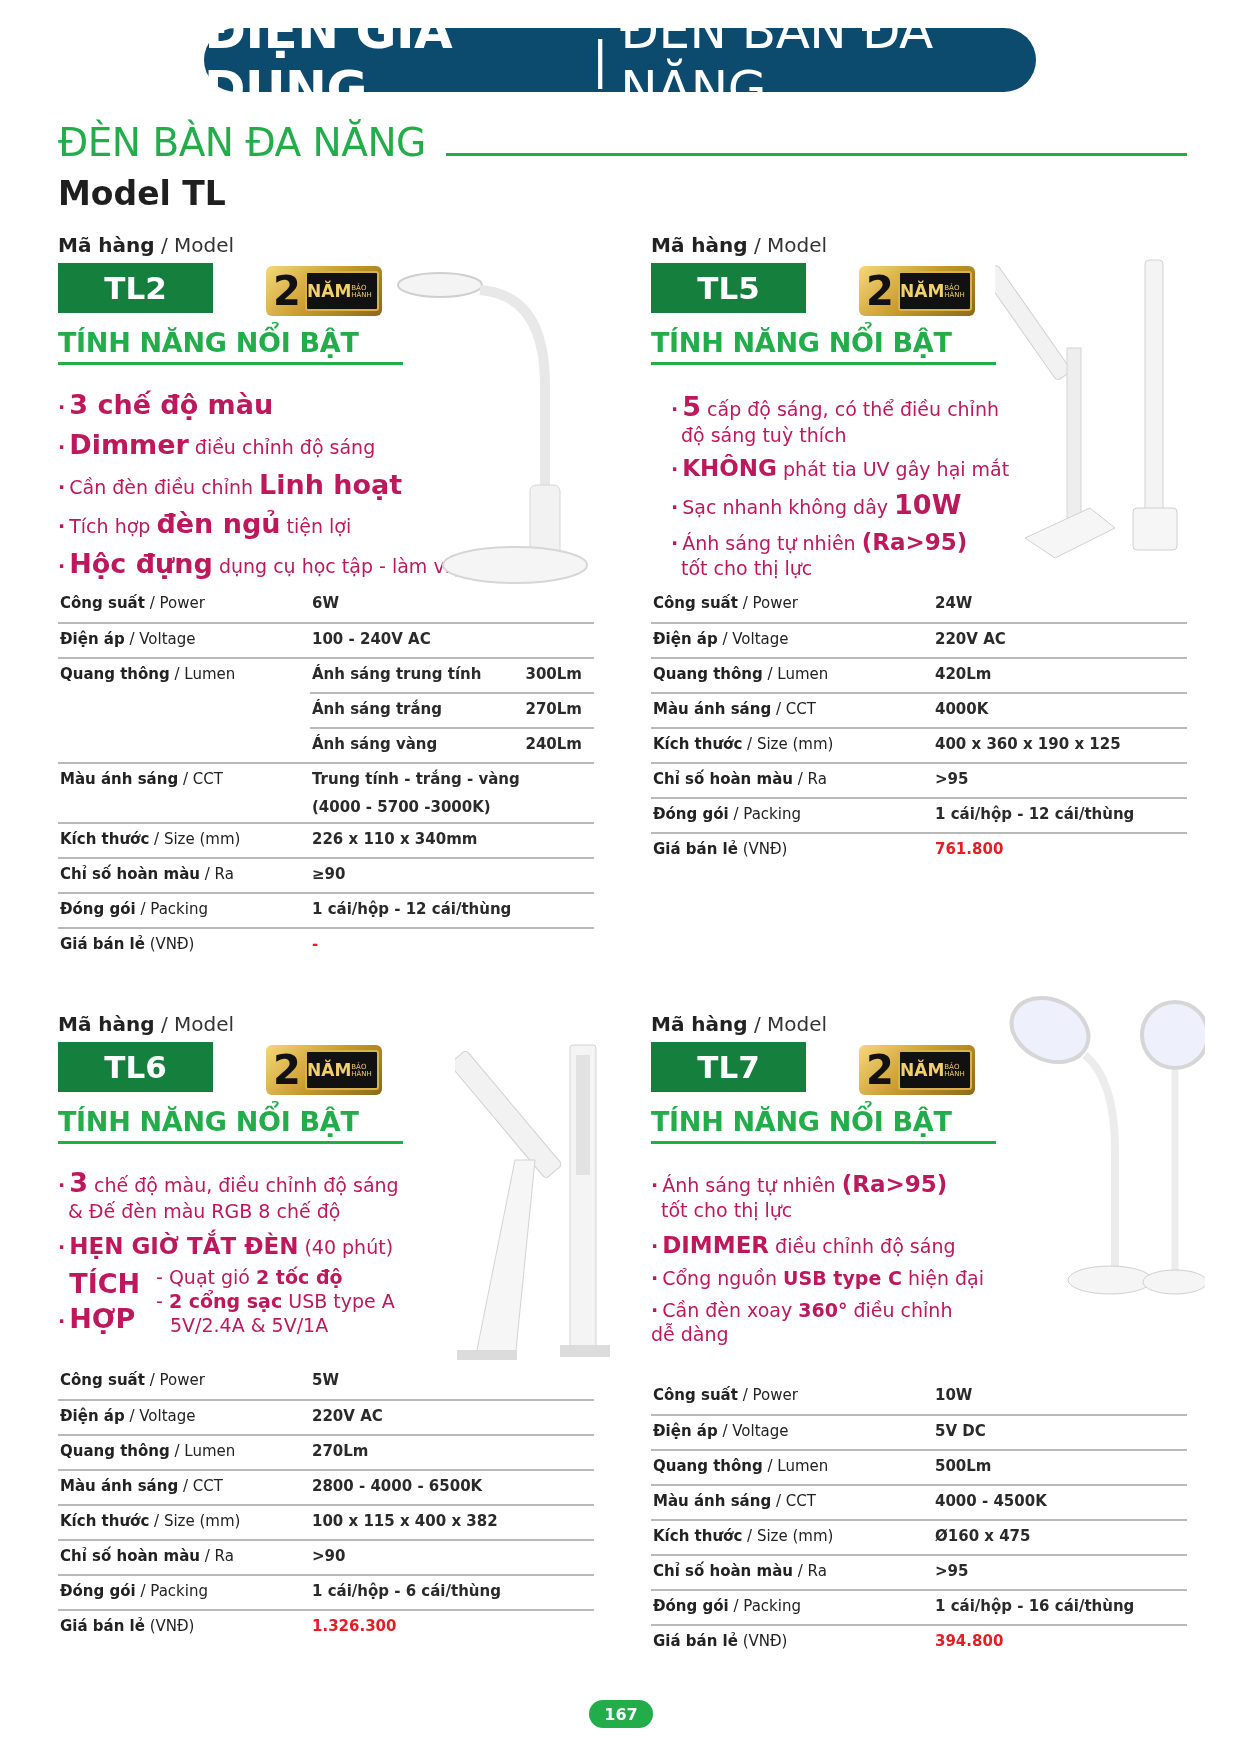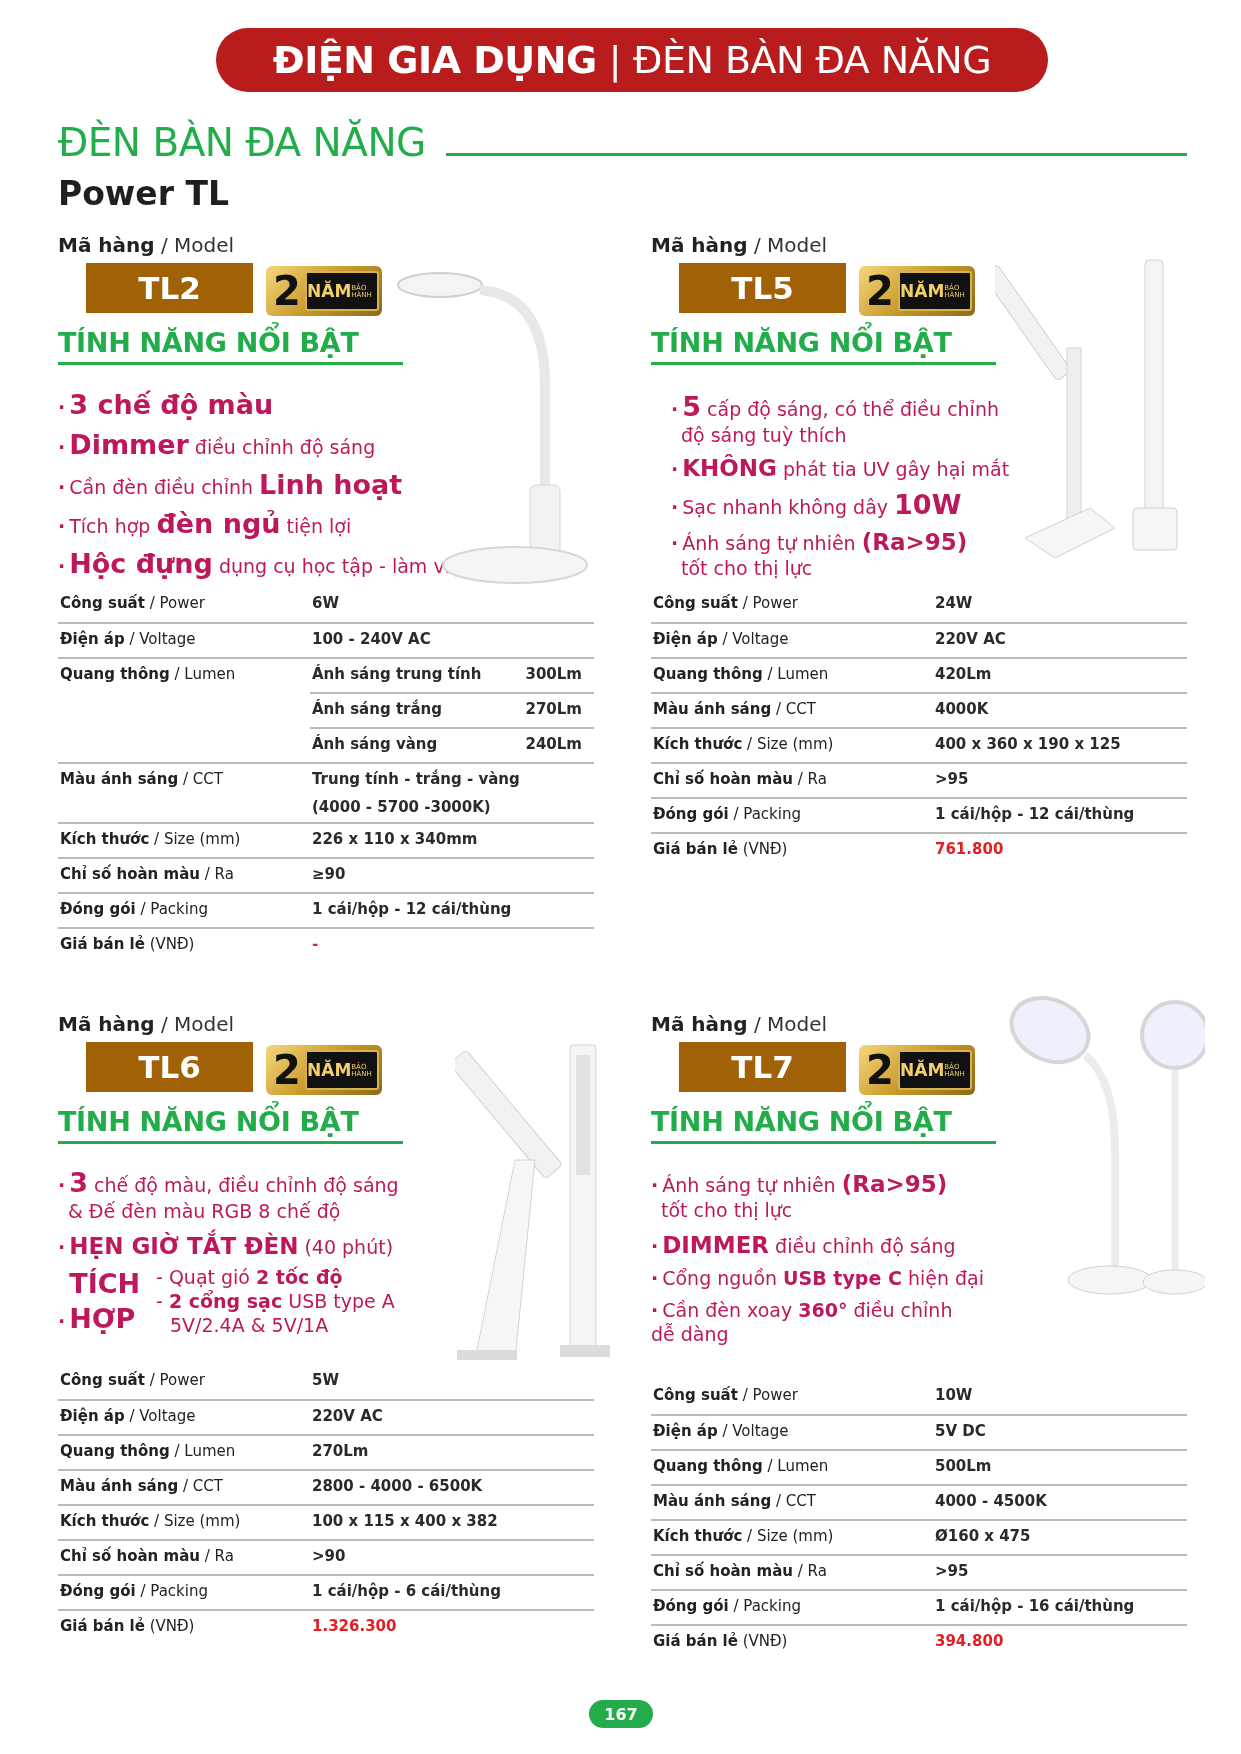--- a/index.html
+++ b/index.html
@@ -1,41 +1,41 @@
 <!DOCTYPE html>
 <html><head>
 <meta charset="utf-8">
 <style>
   * { box-sizing: border-box; margin: 0; padding: 0; }
   html, body { width: 1241px; height: 1754px; background: #ffffff; overflow: hidden; }
   body { font-family: "DejaVu Sans", sans-serif; color: #1f1f1f; position: relative; }
 
   .banner {
-    position: absolute; left: 216px; top: 28px; width: 832px; height: 64px;
-    background: #b91c1c; border-radius: 32px;
+    position: absolute; left: 204px; top: 28px; width: 832px; height: 64px;
+    background: #0c4a6e; border-radius: 32px;
     display: flex; align-items: center; justify-content: center; gap: 12px;
-    color: #fff; font-size: 38px; letter-spacing: -0.5px;
+    color: #fff; font-size: 50px; letter-spacing: -0.5px;
   }
   .banner .b1 { font-weight: bold; }
   .banner .sep { font-weight: normal; }
   .banner .b2 { font-weight: normal; }
 
   .section-title {
     position: absolute; left: 58px; top: 120px; color: #22ad4a;
     font-size: 39px; font-weight: normal; letter-spacing: -0.5px;
   }
   .section-rule { position: absolute; left: 446px; top: 153px; width: 741px; height: 3px; background: #22ad4a; }
   .series-title { position: absolute; left: 58px; top: 174px; font-size: 33px; font-weight: bold; color: #1f1f1f; }
 
   .product { position: absolute; width: 560px; }
   .model-label { font-size: 20px; color: #333; }
   .model-label b { font-weight: bold; color: #222; }
   .model-box {
-    margin-top: 6px; width: 167px; height: 50px; background: #a16207; color: #fff;
-    font-size: 31px; font-weight: bold; display: flex; align-items: center; justify-content: center; margin-left: 28px;
+    margin-top: 6px; width: 155px; height: 50px; background: #15803d; color: #fff;
+    font-size: 31px; font-weight: bold; display: flex; align-items: center; justify-content: center;
   }
   .warranty {
     position: absolute; width: 116px; height: 50px; border-radius: 6px;
     background: linear-gradient(135deg, #f6d77b 0%, #c89a2c 50%, #8c6a18 100%);
     display: flex; align-items: center; padding: 3px;
   }
   .warranty .num { font-size: 40px; font-weight: bold; color: #111; width: 36px; text-align: center; line-height: 1; }
   .warranty .tag { flex: 1; height: 40px; background: #111; border: 2px solid #d8b24a; border-radius: 3px;
     display: flex; flex-direction: row; align-items: center; justify-content: center; }
   .warranty .tag .y { color: #f2cf6b; font-size: 17px; font-weight: bold; line-height: 1; }
@@ -72,21 +72,21 @@
 <body>
 
 <div class="banner">
   <span class="b1">ĐIỆN GIA DỤNG</span>
   <span class="sep">|</span>
   <span class="b2">ĐÈN BÀN ĐA NĂNG</span>
 </div>
 
 <div class="section-title">ĐÈN BÀN ĐA NĂNG</div>
 <div class="section-rule"></div>
-<div class="series-title">Power TL</div>
+<div class="series-title">Model TL</div>
 
 <div class="product" style="left:58px; top:233px;">
   <div class="model-label"><b>Mã hàng</b><span> / Model</span></div>
   <div class="model-box">TL2</div>
   <div class="warranty" style="left:208px; top:33px;">
     <span class="num">2</span>
     <span class="tag">
         <span class="y">NĂM</span>
         <span class="s">BẢO HÀNH</span>
       </span>

